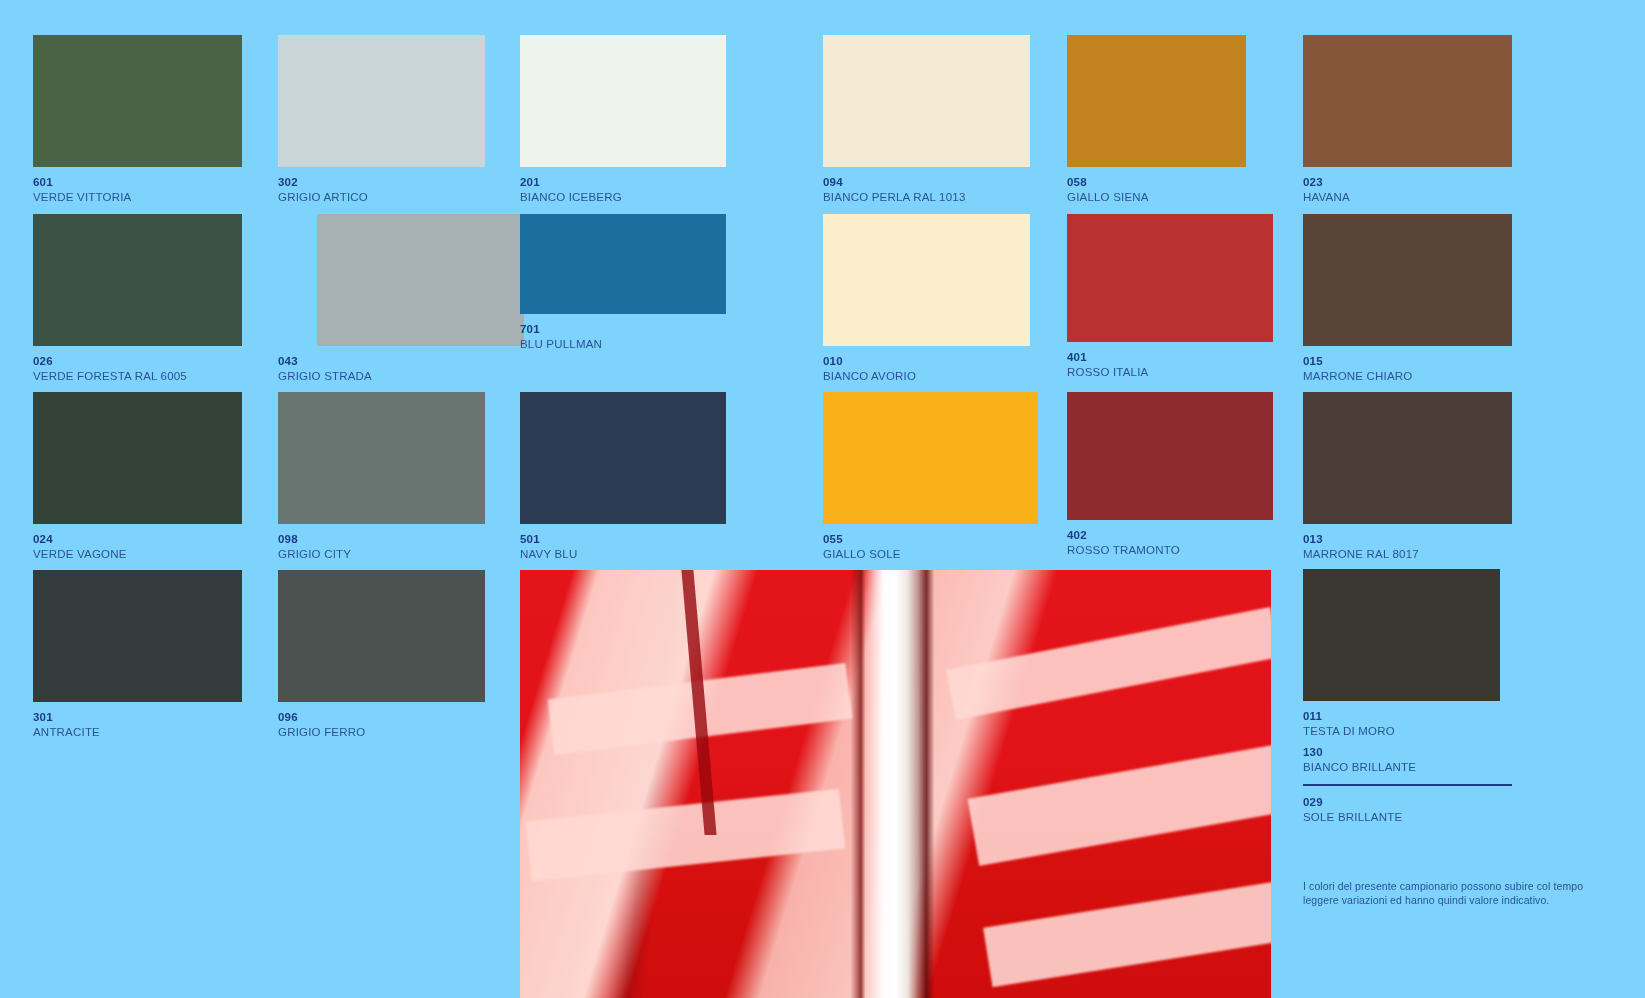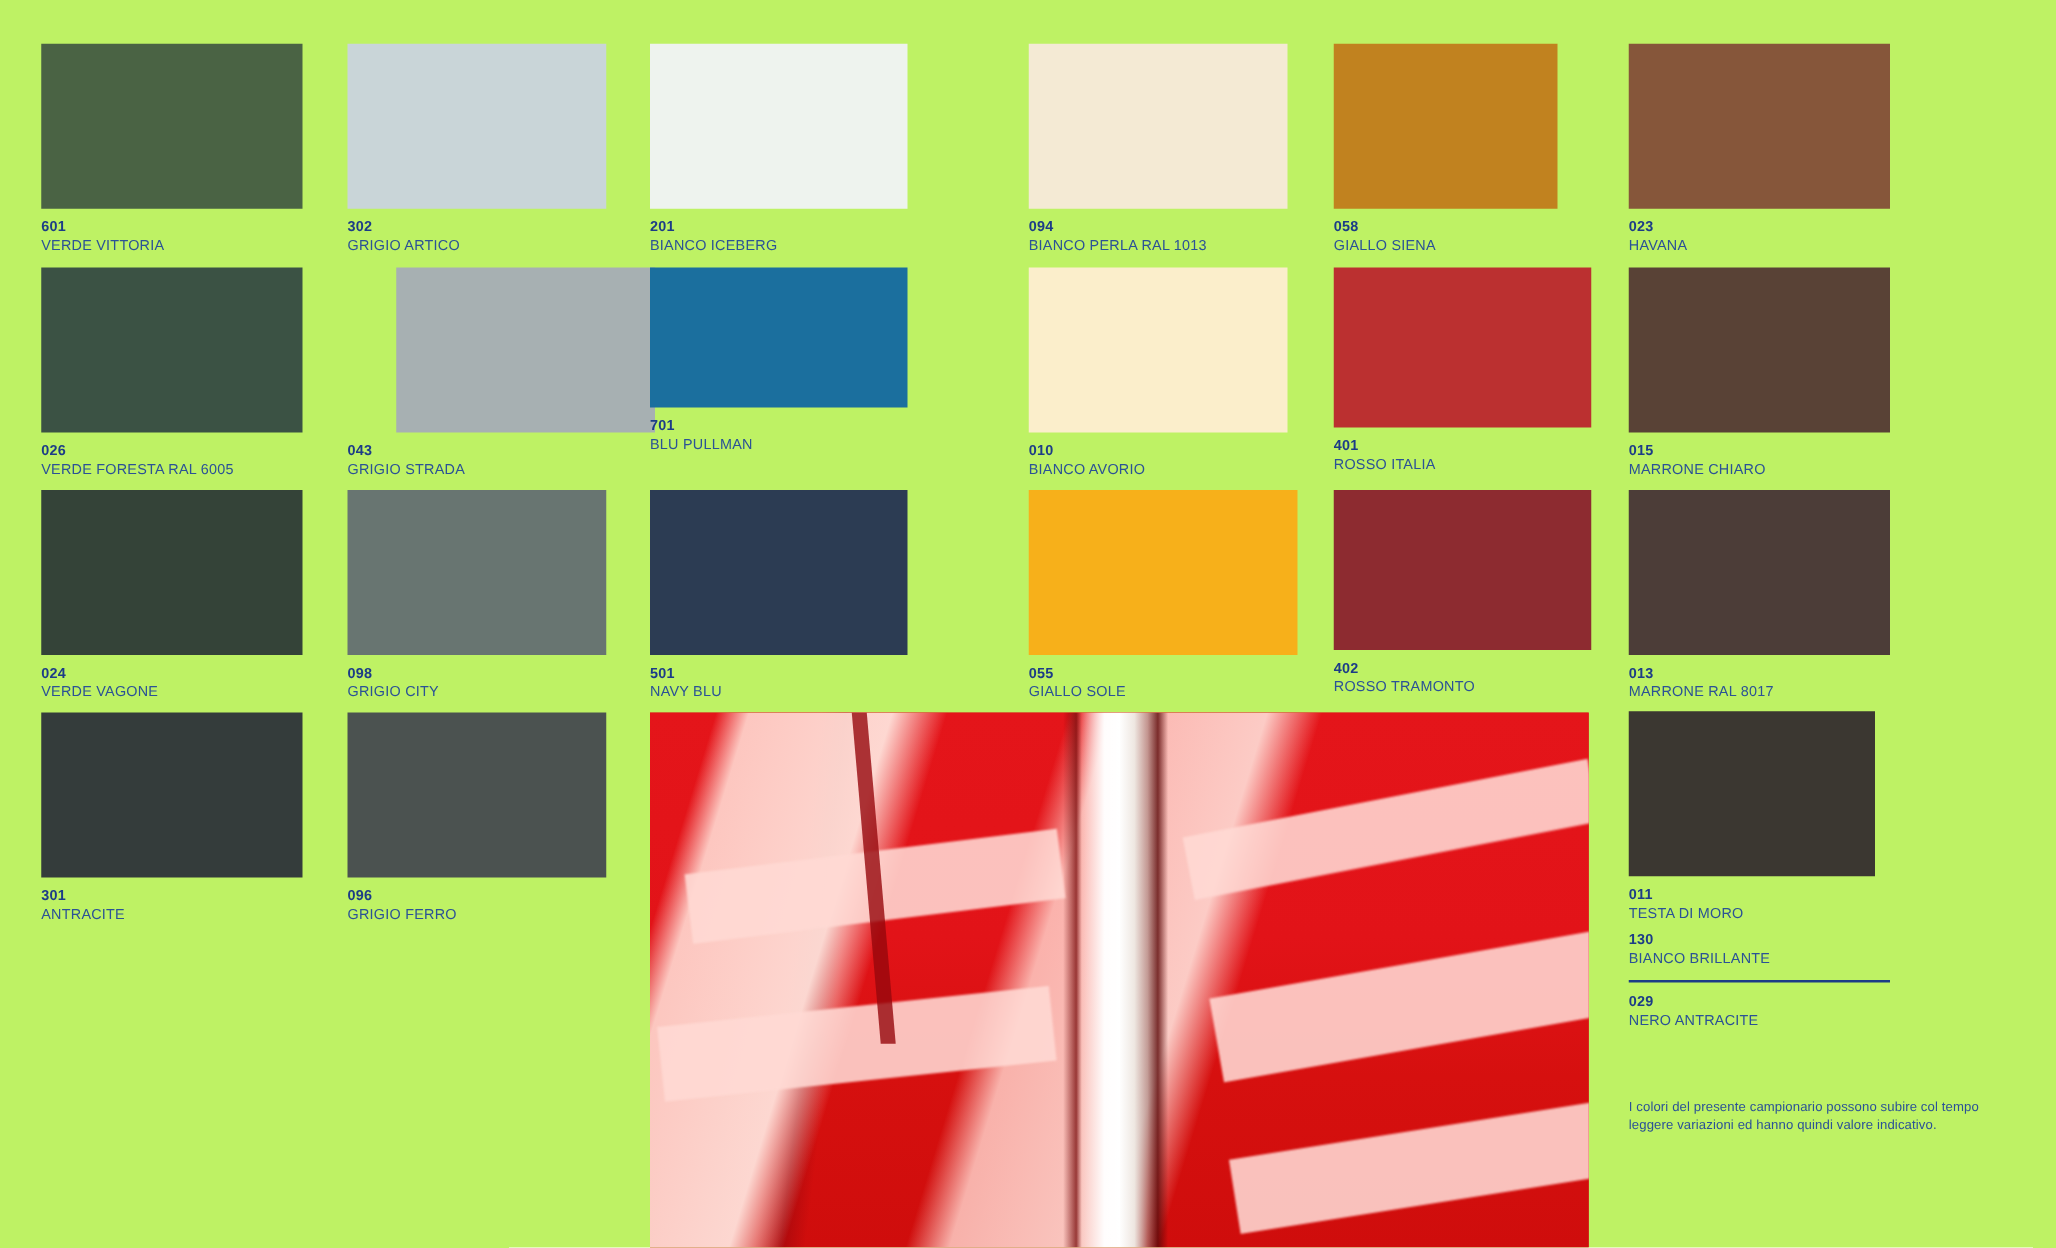--- a/index.html
+++ b/index.html
@@ -14,21 +14,21 @@
     overflow: hidden;
     font-family: "Liberation Sans", sans-serif;
     -webkit-font-smoothing: antialiased;
   }
 
   .page {
     position: absolute;
     left: 0; top: 0;
     width: 1645px;
     height: 998px;
-    background: #bef264;
+    background: #7dd3fc;
   }
 
   
   .swatch {
     position: absolute;
   }
   .chip {
     width: 100%;
     height: 100%;
     display: block;
@@ -193,21 +193,21 @@
           <span class="cname">VERDE FORESTA RAL 6005</span>
         </div>
       </div>
       <div class="swatch" style="left: 278px; top: 214px; width: 207px; height: 132px; padding-left: 39px;">
         <div class="chip" style="background: rgb(167, 176, 178);"></div>
         <div class="caption">
           <span class="code">043</span>
           <span class="cname">GRIGIO STRADA</span>
         </div>
       </div>
-      <div class="swatch" style="left: 520px; top: 214px; width: 206px; height: 112px;">
+      <div class="swatch" style="left: 520px; top: 214px; width: 206px; height: 100px;">
         <div class="chip" style="background: rgb(27, 111, 158);"></div>
         <div class="caption">
           <span class="code">701</span>
           <span class="cname">BLU PULLMAN</span>
         </div>
       </div>
       <div class="swatch" style="left: 823px; top: 214px; width: 207px; height: 132px;">
         <div class="chip" style="background: rgb(251, 238, 203);"></div>
         <div class="caption">
           <span class="code">010</span>
@@ -303,21 +303,21 @@
     <div class="photo-dark" style="left:23%; top:0%; width:1.6%; height:62%; transform:skewX(5deg);"></div>
   </div>
 
   <div id="extra-layer">
       <div class="textblock" style="left: 1303px; top: 746px;">
         <span class="code" style="padding-top: 0px;">130</span>
         <span class="cname">BIANCO BRILLANTE</span>
       </div>
       <div class="textblock" style="left: 1303px; top: 796px;">
         <span class="code" style="padding-top: 0px;">029</span>
-        <span class="cname">NERO ANTRACITE</span>
+        <span class="cname">SOLE BRILLANTE</span>
       </div>
     </div>
 
   <div class="divider" style="left: 1303px; top: 784px; width: 209px;"></div>
 
   <div class="disclaimer" style="left: 1303px; top: 880px;">
     <span>I colori del presente campionario possono subire col tempo</span>
     <span>leggere variazioni ed hanno quindi valore indicativo.</span>
   </div>
 

